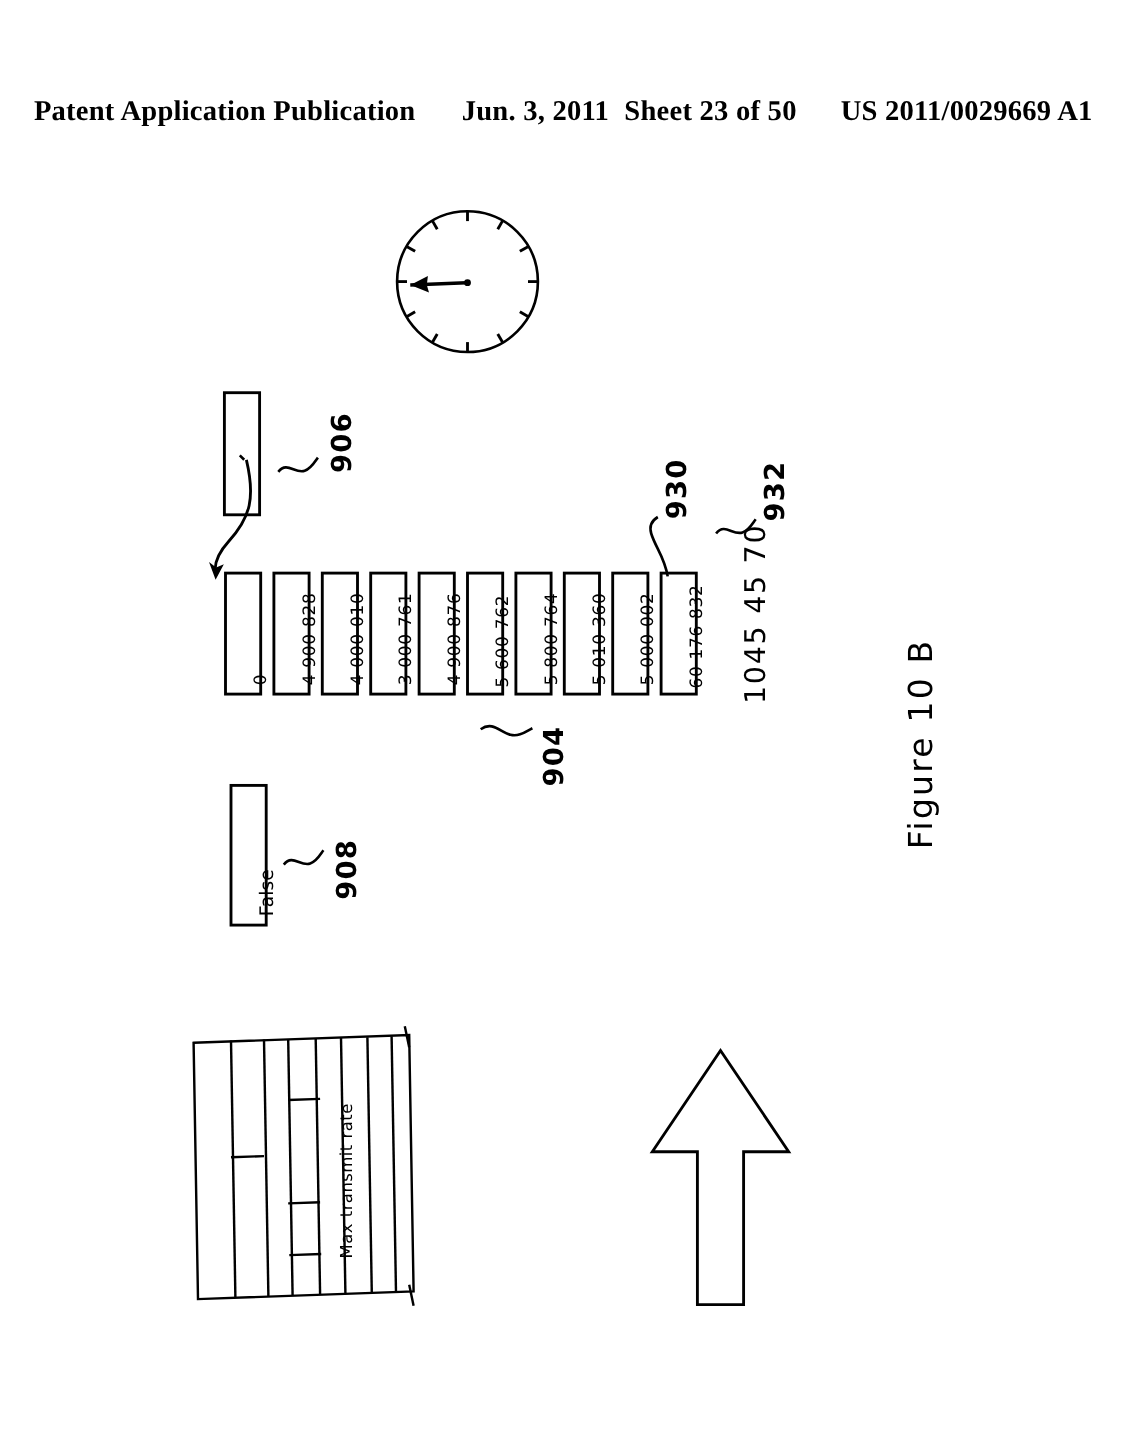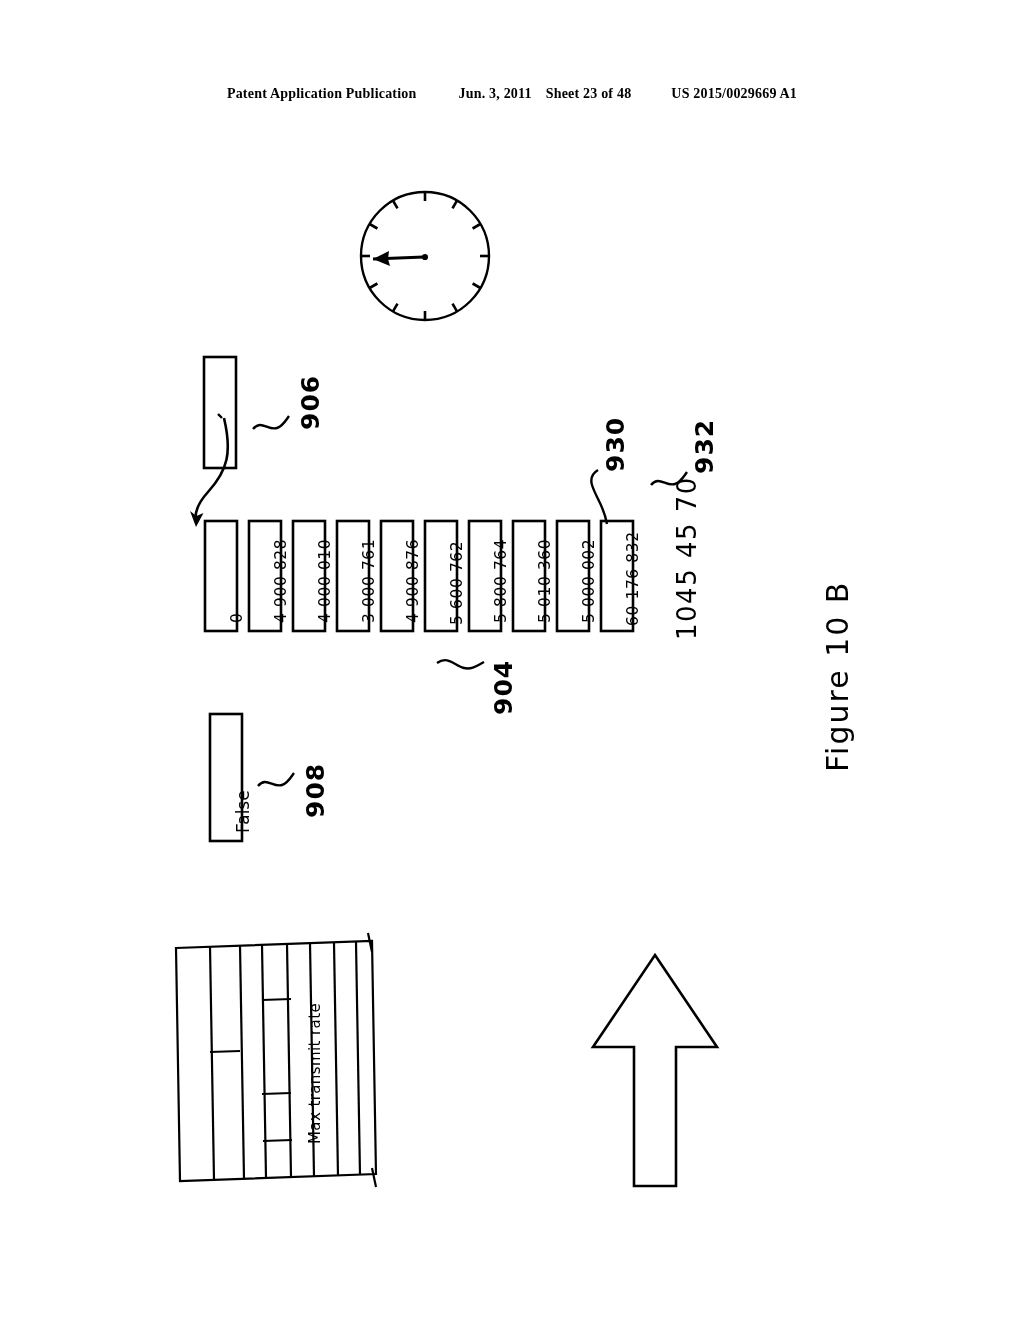--- a/index.html
+++ b/index.html
@@ -20,21 +20,21 @@
     position: absolute;
     top: 86px;
     left: 0;
     width: 1024px;
     height: 30px;
     display: flex;
     justify-content: center;
     align-items: baseline;
     font-family: "Liberation Serif", serif;
     font-weight: bold;
-    font-size: 14px;
+    font-size: 26px;
     color: #000000;
     letter-spacing: 0.2px;
     white-space: nowrap;
   }
   #patent-header .hdr-pub   { margin-right: 42px; }
   #patent-header .hdr-date  { margin-right: 14px; }
   #patent-header .hdr-sheet { margin-right: 40px; }
   #patent-header .hdr-num   { }
 
   
@@ -108,22 +108,22 @@
     transform-origin: 0 0;
     letter-spacing: 1.5px;
   }
 </style>
 </head>
 <body>
 
 <div id="patent-header">
   <span class="hdr-pub">Patent Application Publication</span>
   <span class="hdr-date">Jun. 3, 2011</span>
-  <span class="hdr-sheet">Sheet 23 of 48</span>
-  <span class="hdr-num">US 2015/0029669 A1</span>
+  <span class="hdr-sheet">Sheet 23 of 50</span>
+  <span class="hdr-num">US 2011/0029669 A1</span>
 </div>
 
 <div class="draw-layer">
 <svg width="1024" height="1320" viewBox="0 0 1024 1320" xmlns="http://www.w3.org/2000/svg">
 
   <g fill="none" stroke="#000" stroke-width="2.4">
     <circle cx="425" cy="256" r="64"></circle>
 
     <g stroke-width="2.6">
       <line x1="425" y1="192" x2="425" y2="201"></line>

